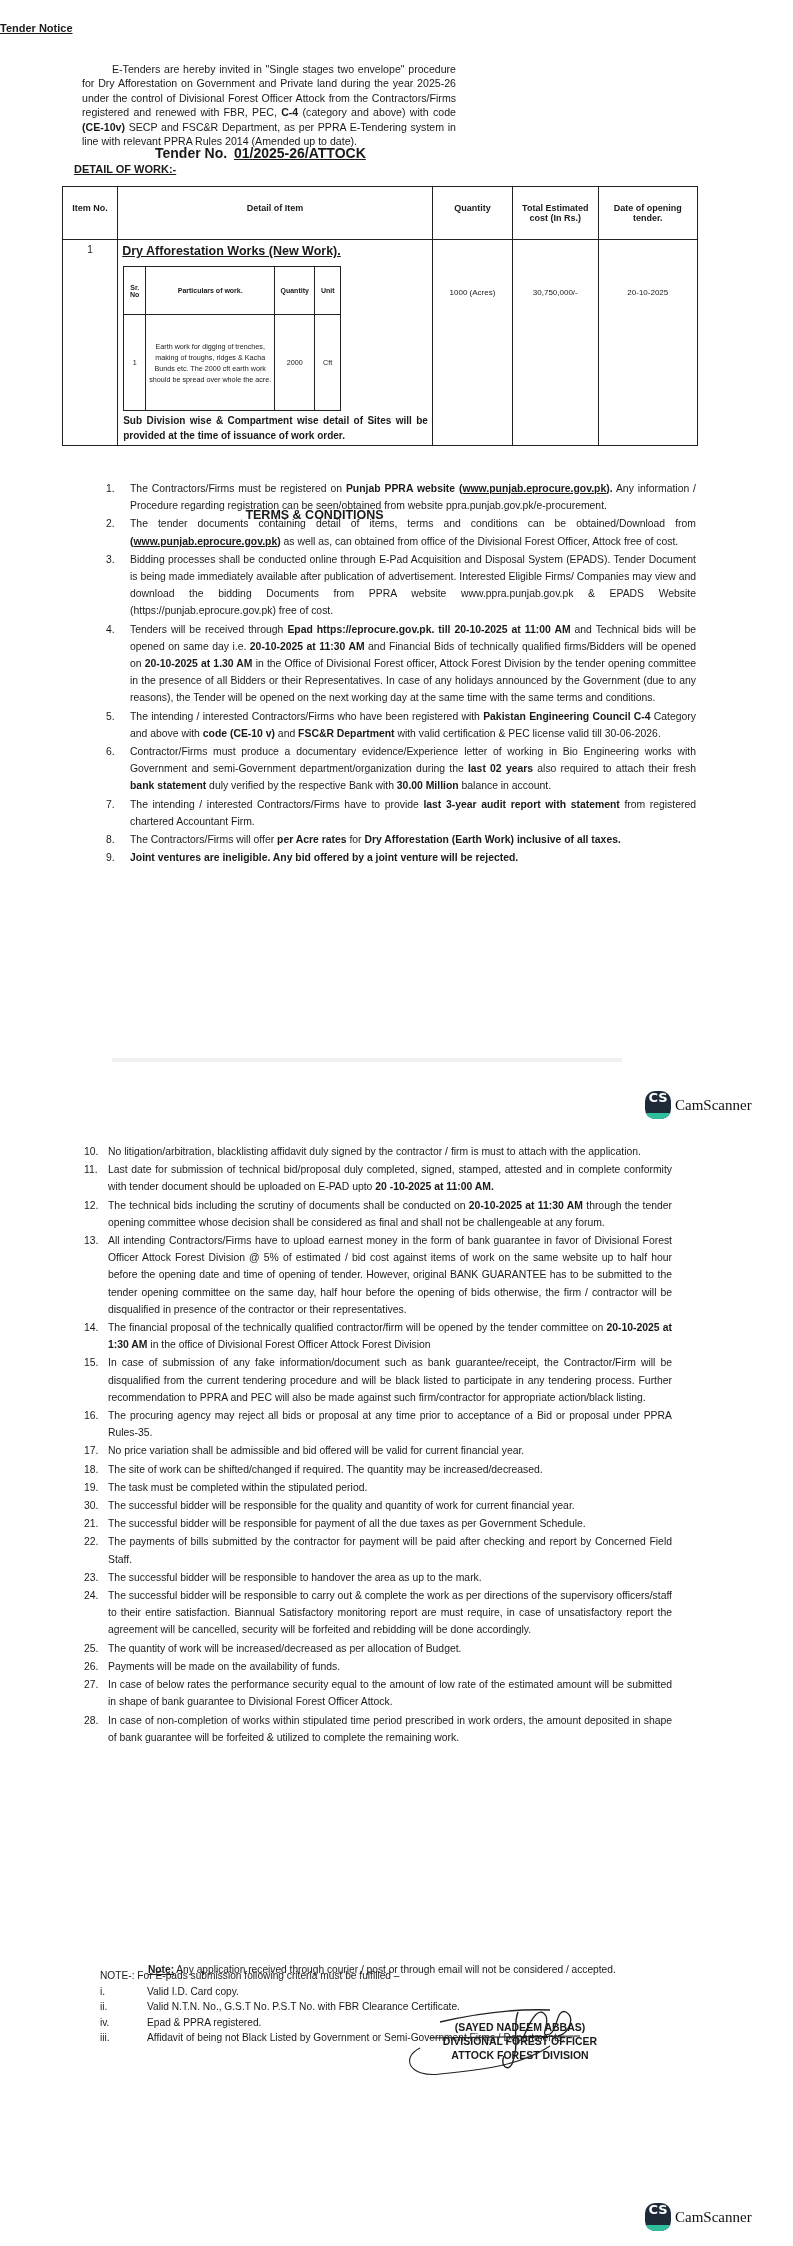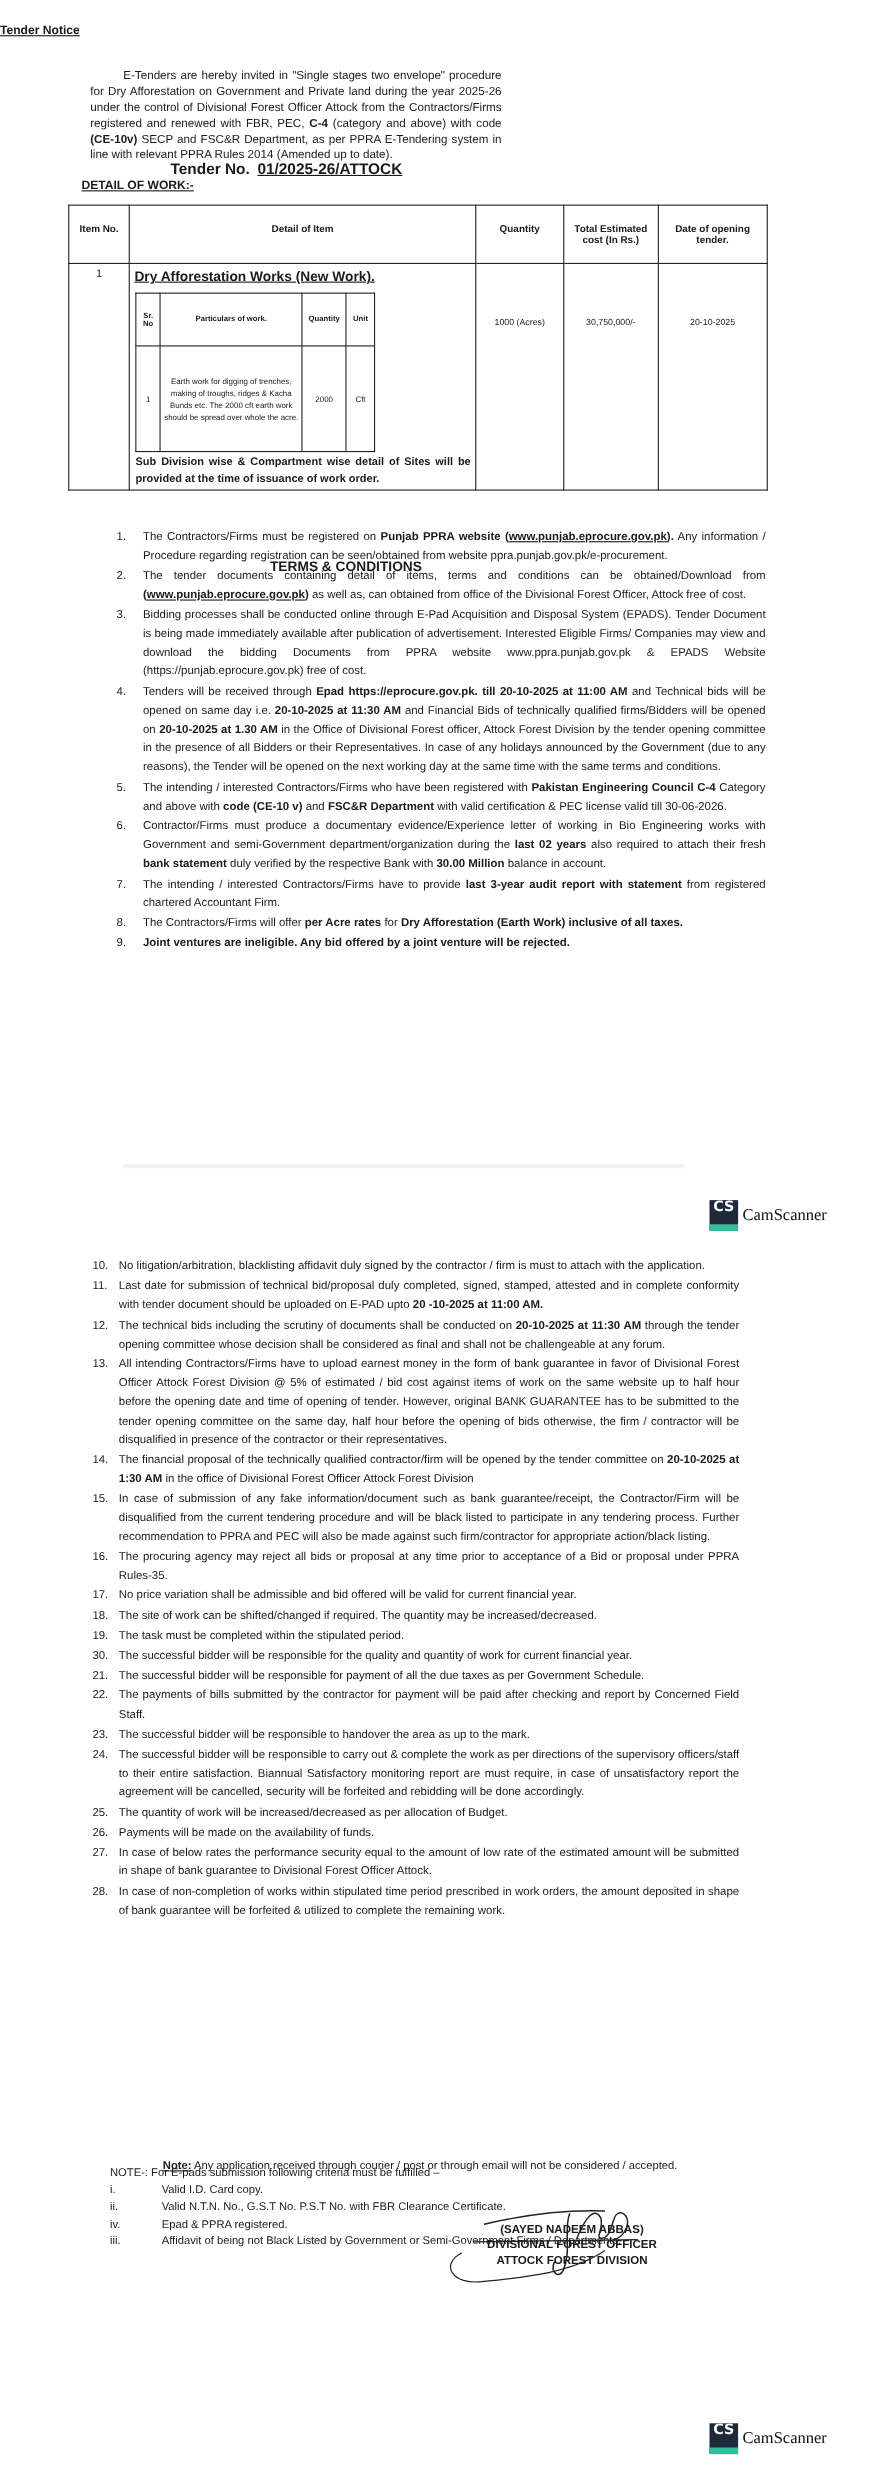--- a/index.html
+++ b/index.html
@@ -98,21 +98,21 @@
     .sig {
       position: absolute; top: 2020px; left: 400px; width: 240px;
       font-weight: bold; font-size: 10.5px; line-height: 14px; text-align: center;
     }
     .sig svg { position: absolute; left: 0; top: -34px; }
 
     .cs-badge {
       position: absolute; display: flex; align-items: center;
     }
     .cs-logo {
-      width: 26px; height: 28px; border-radius: 0; background: #1e2a38;
+      width: 26px; height: 28px; border-radius: 10px; background: #1e2a38;
       position: relative; overflow: hidden;
       color: #fff; font-weight: bold; font-size: 13px;
       display: flex; align-items: center; justify-content: center;
       font-family: "DejaVu Sans", sans-serif; padding-bottom: 15px;
     }
     .cs-logo::after {
       content: ""; position: absolute; left: 0; right: 0; bottom: 0; height: 6px; background: #2fbf9f;
     }
     .cs-text { font-family: "Liberation Serif", serif; font-size: 15px; margin-left: 4px; color: #111; }
     .cs1 { top: 1091px; left: 645px; }

